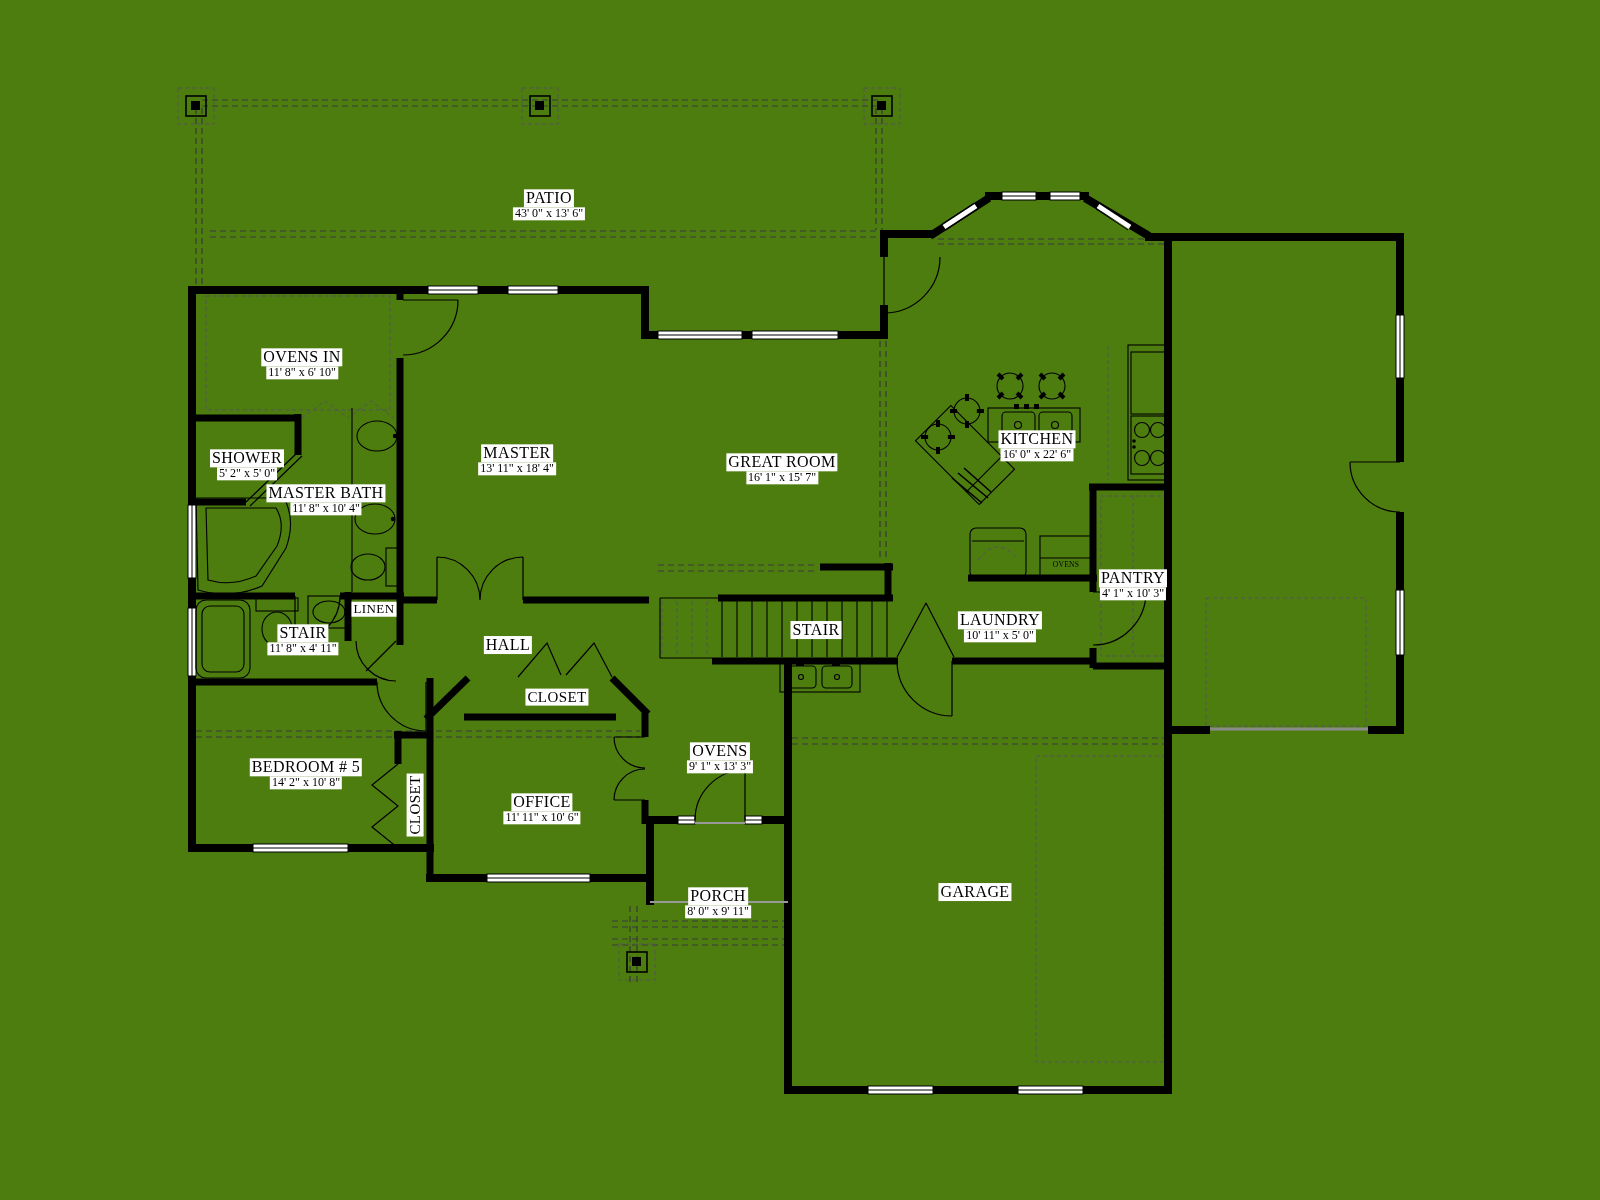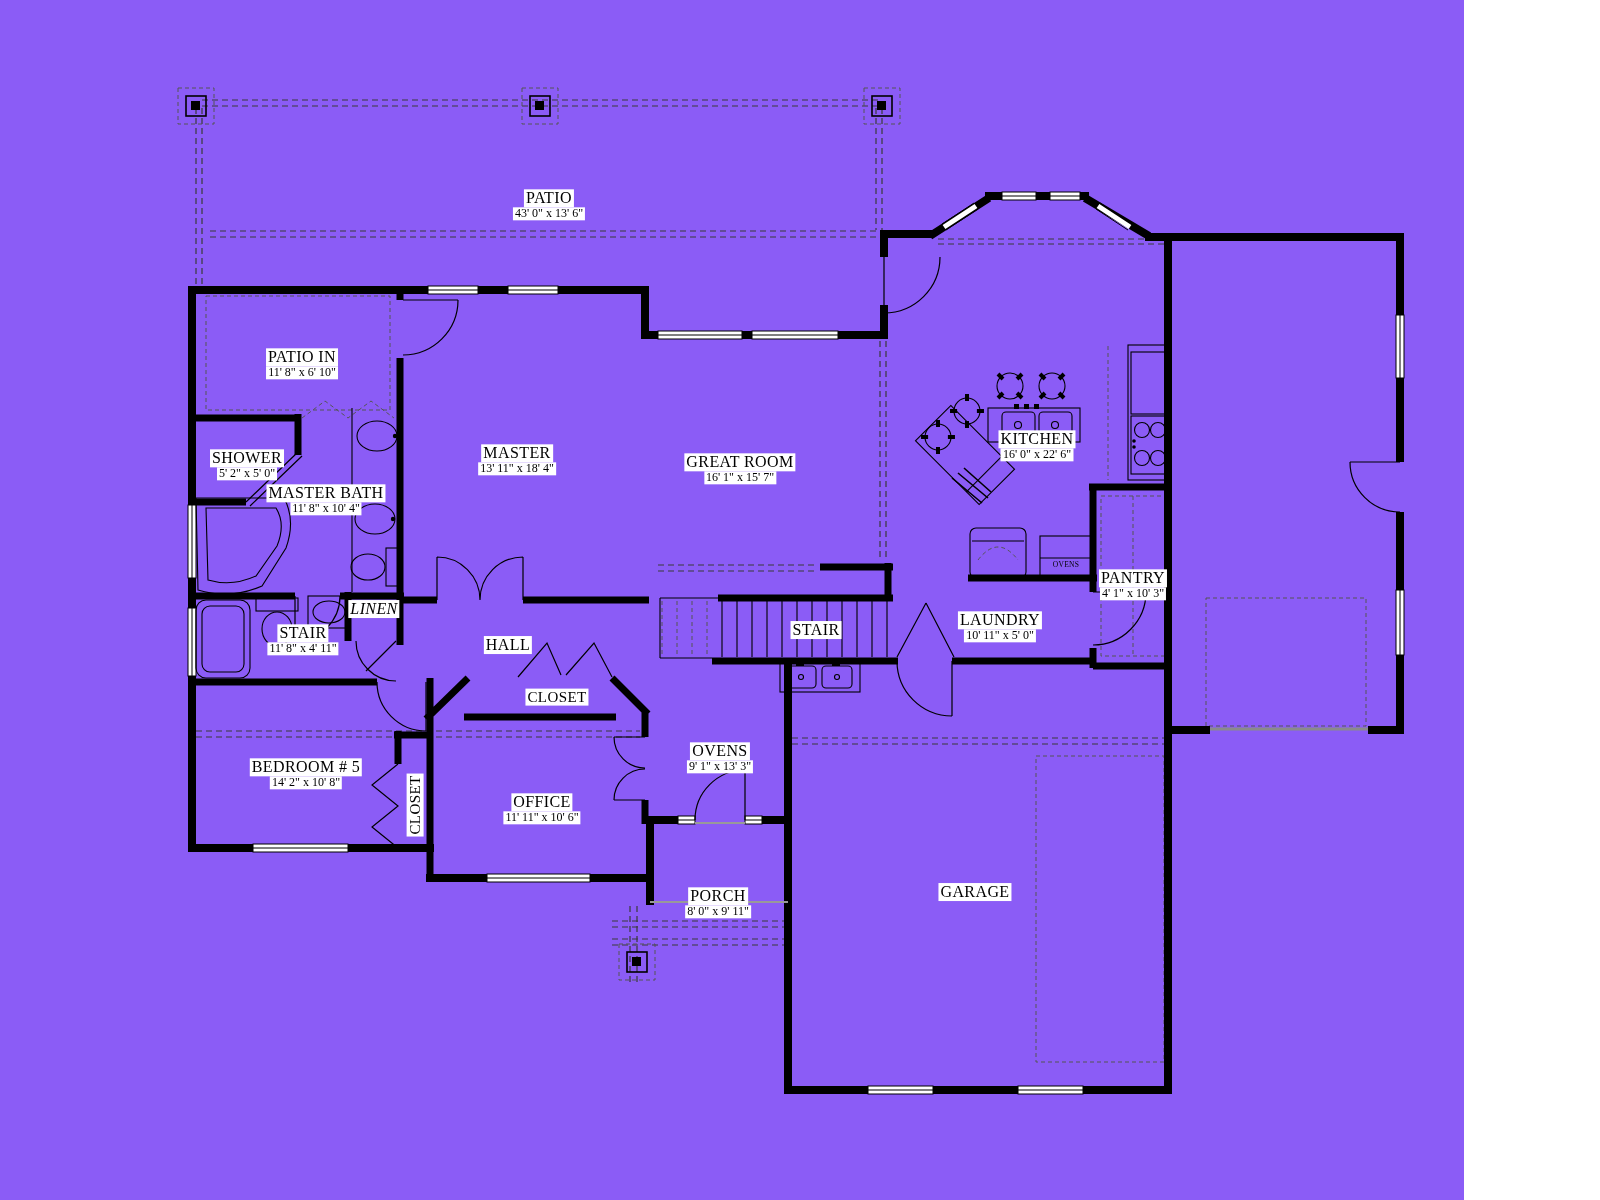--- a/index.html
+++ b/index.html
@@ -1,16 +1,16 @@
 <!DOCTYPE html>
 <html><head>
 <meta charset="utf-8">
 <style>
   html,body{margin:0;padding:0;background:#fff;}
-  .page{position:relative;width:1464px;height:1200px;background:#8b5cf6;overflow:hidden;
+  .page{position:relative;width:1600px;height:1200px;background:#4d7c0f;overflow:hidden;
         font-family:"Liberation Serif",serif;color:#000;}
   svg{position:absolute;left:0;top:0;}
   
   .w8{stroke:#000;stroke-width:8;fill:none;}
   .w7{stroke:#000;stroke-width:7;fill:none;}
   .t{stroke:#000;stroke-width:1.1;fill:none;}
   .t15{stroke:#000;stroke-width:1.6;fill:none;}
   .t13{stroke:#000;stroke-width:1.2;fill:none;}
   .stk4{stroke:#000;stroke-width:4;fill:none;}
   .d{stroke:#3a3a3a;stroke-width:1.2;fill:none;stroke-dasharray:6 4;}
@@ -21,21 +21,21 @@
   .wl{stroke:#000;stroke-width:1;fill:none;}
   .wh{stroke:#fff;stroke-width:5;fill:none;}
   .blk{fill:#000;stroke:none;}
   
   .lbl{position:absolute;transform:translate(-50%,-50%);display:flex;flex-direction:column;
        align-items:center;line-height:1.12;text-align:center;white-space:nowrap;z-index:5;}
   .lbl.vert{transform:translate(-50%,-50%) rotate(-90deg);}
   .nm{font-size:16px;letter-spacing:.4px;background:#fff;padding:0 2px;}
   .dm{font-size:12px;background:#fff;padding:0 2px;}
   .dm:empty{display:none;}
-  .sm .nm{font-size:16px;font-style:italic;}
+  .sm .nm{font-size:13px;}
   .md .nm{font-size:15px;}
   .xs .nm{font-size:7.5px;letter-spacing:.3px;background:transparent;margin-top:32px;}
 </style>
 </head>
 <body>
 
 <div class="page">
 
 <svg width="1600" height="1200" viewBox="0 0 1600 1200">
 
@@ -286,36 +286,36 @@
         <rect class="blk" x="832" y="662" width="8" height="4"></rect>
   </g>
 
 </svg>
 
 <div class="lbl" style="left:549px;top:205px">
   <span class="nm">PATIO</span>
   <span class="dm">43' 0" x 13' 6"</span>
 </div>
 <div class="lbl" style="left:302px;top:364px">
-  <span class="nm">PATIO IN</span>
+  <span class="nm">OVENS IN</span>
   <span class="dm">11' 8" x 6' 10"</span>
 </div>
 <div class="lbl" style="left:247px;top:465px">
   <span class="nm">SHOWER</span>
   <span class="dm">5' 2" x 5' 0"</span>
 </div>
 <div class="lbl" style="left:326px;top:500px">
   <span class="nm">MASTER BATH</span>
   <span class="dm">11' 8" x 10' 4"</span>
 </div>
 <div class="lbl" style="left:517px;top:460px">
   <span class="nm">MASTER</span>
   <span class="dm">13' 11" x 18' 4"</span>
 </div>
-<div class="lbl" style="left:740px;top:469px">
+<div class="lbl" style="left:782px;top:469px">
   <span class="nm">GREAT ROOM</span>
   <span class="dm">16' 1" x 15' 7"</span>
 </div>
 <div class="lbl" style="left:1037px;top:446px">
   <span class="nm">KITCHEN</span>
   <span class="dm">16' 0" x 22' 6"</span>
 </div>
 <div class="lbl" style="left:1133px;top:585px">
   <span class="nm">PANTRY</span>
   <span class="dm">4' 1" x 10' 3"</span>

